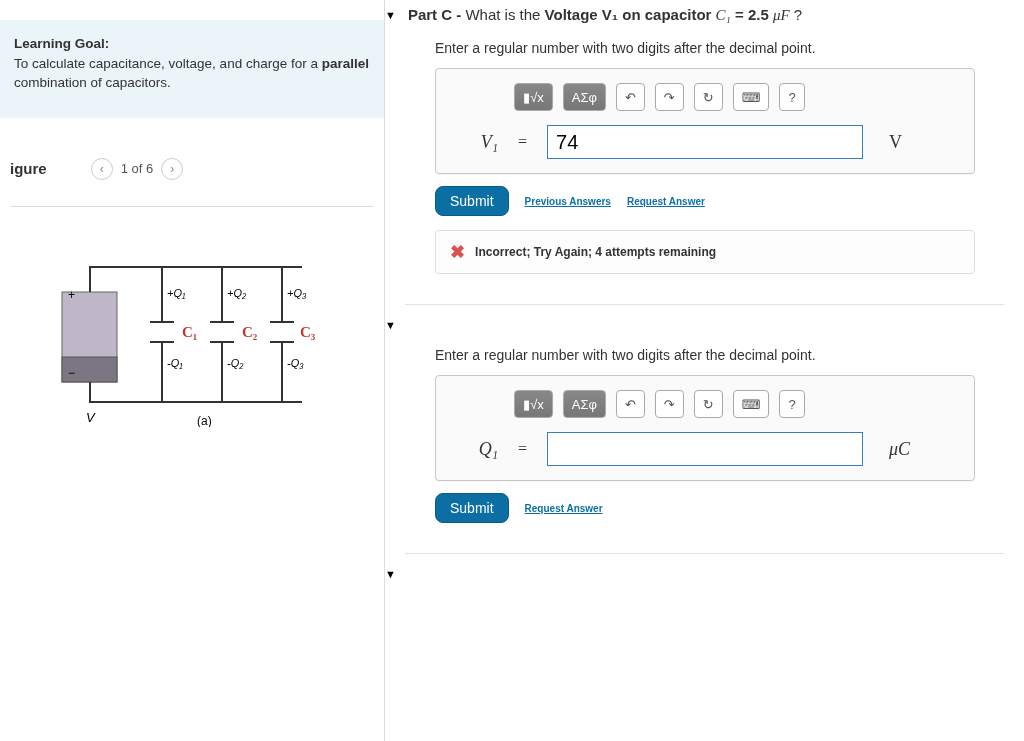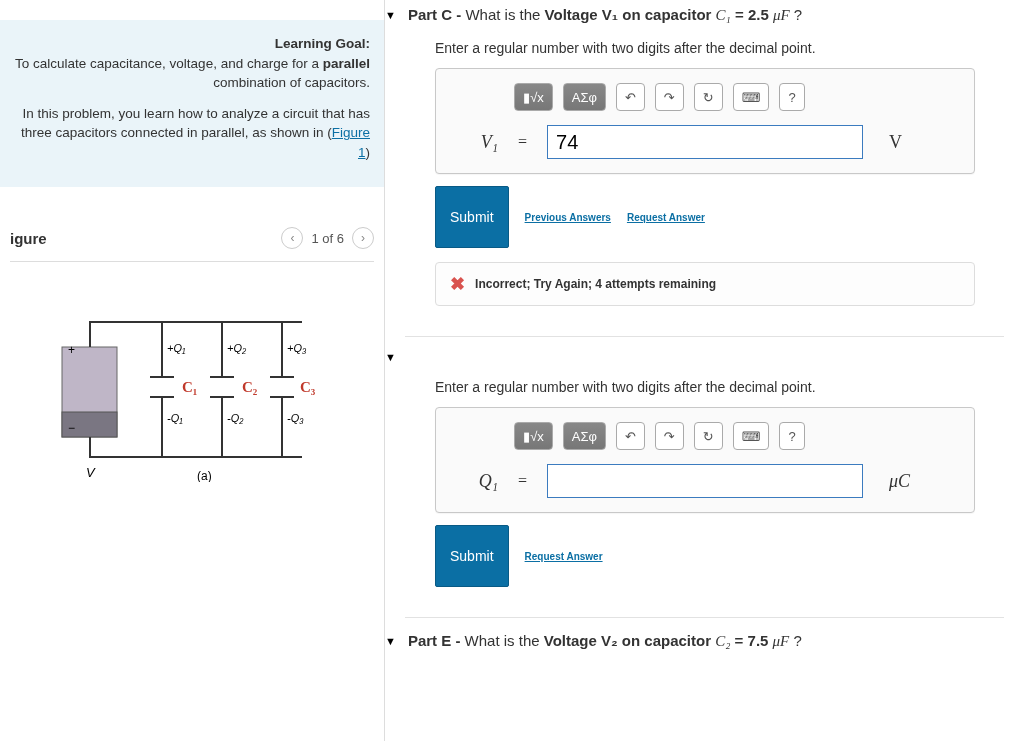--- a/index.html
+++ b/index.html
@@ -22,34 +22,33 @@
   flex: 1;
   padding: 0 20px;
 }
 .learning-goal-box {
   background: #eaf4f9;
   padding: 14px;
   margin: 20px 0 0 0;
   font-size: 13.5px;
   line-height: 1.45;
 }
-.learning-goal-box p { margin-bottom: 11px; text-align: right; }
+.learning-goal-box p { margin-bottom: 11px; }
 .learning-goal-box strong { font-weight: bold; }
 .learning-goal-box a { color: #0b6fa4; text-decoration: underline; cursor: pointer; }
 .math-i { font-style: italic; font-family: 'Times New Roman', serif; }
 .figure-section {
   margin-top: 40px;
   padding: 0 10px;
 }
 .figure-header {
   display: flex;
-  justify-content: space-between;
   align-items: center;
   border-bottom: 1px solid #ddd;
-  padding-bottom: 12px;
+  padding-bottom: 26px;
   margin-bottom: 20px;
   gap: 44px;
 }
 .figure-title { font-weight: bold; font-size: 15px; }
 .pager { display: flex; align-items: center; gap: 8px; font-size: 13px; color: #555; }
 .pager-btn {
   width: 22px; height: 22px;
   border: 1px solid #ccc;
   border-radius: 50%;
   display: flex; align-items: center; justify-content: center;
@@ -144,22 +143,22 @@
 }
 .submit-row {
   display: flex;
   align-items: center;
   gap: 16px;
 }
 .submit-btn {
   background: #0b6fa4;
   color: #fff;
   border: 1px solid #095a85;
-  border-radius: 2px;
-  padding: 22px 14px;
+  border-radius: 8px;
+  padding: 6px 14px;
   font-size: 14px;
   cursor: pointer;
 }
 .link-btn {
   color: #0b6fa4;
   font-weight: bold;
   font-size: 10px;
   text-decoration: underline;
   cursor: pointer;
   background: none;
@@ -190,23 +189,20 @@
 }
 </style>
 </head>
 <body>
 
 <div class="left-col">
   <div class="learning-goal-box">
     <p>
       <strong>Learning Goal:</strong><br>
       <span>To calculate capacitance, voltage, and charge for a </span><strong>parallel</strong><span> combination of capacitors.</span>
-    </p>
-    <p>
-      <span>In this problem, you learn how to analyze a circuit that has three capacitors connected in parallel, as shown in (</span><a>Figure 1</a><span>)</span>
     </p>
   </div>
 
   <div class="figure-section">
     <div class="figure-header">
       <div class="figure-title">igure</div>
       <div class="pager">
         <div class="pager-btn">‹</div>
         <span>1 of 6</span>
         <div class="pager-btn">›</div>
@@ -322,18 +318,15 @@
     <div class="submit-row">
       <button class="submit-btn">Submit</button>
       <button class="link-btn">Request Answer</button>
     </div>
   </div>
 
   <hr class="sep">
 
   <div class="part-header">
     <span class="collapse-caret">▼</span>
-    <div class="part-title">
-      <b>Part E - </b><span>What is the </span><b>Voltage V₂ on capacitor </b><span class="math-i">C₂</span><b> = 7.5 </b><span class="math-i">μF</span><span> ?</span>
-    </div>
   </div>
 
 </div>
 
 </body></html>

